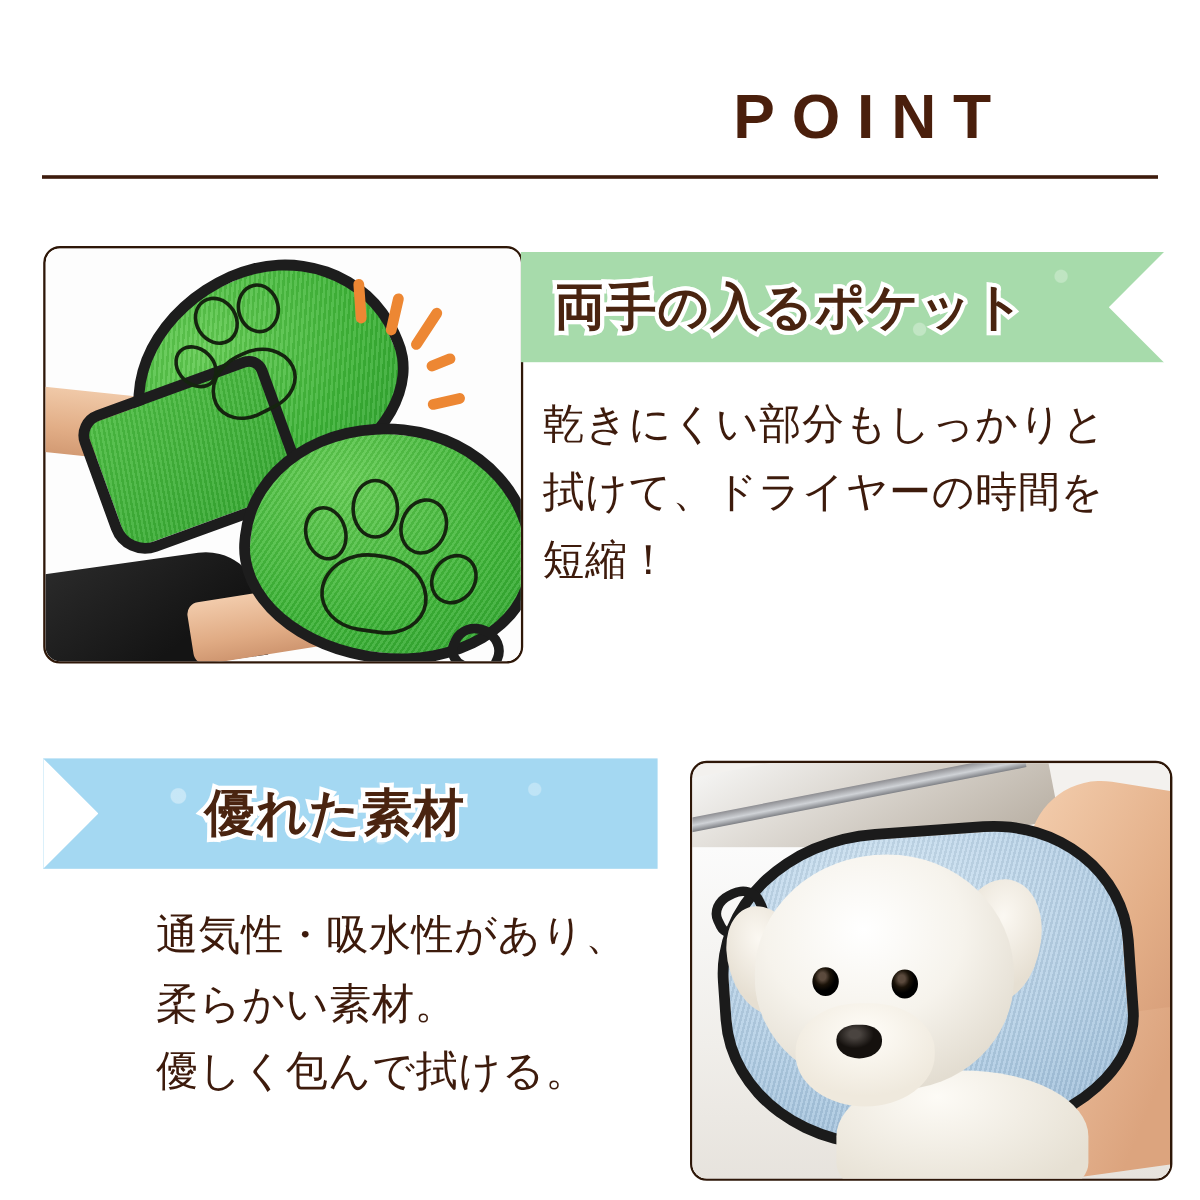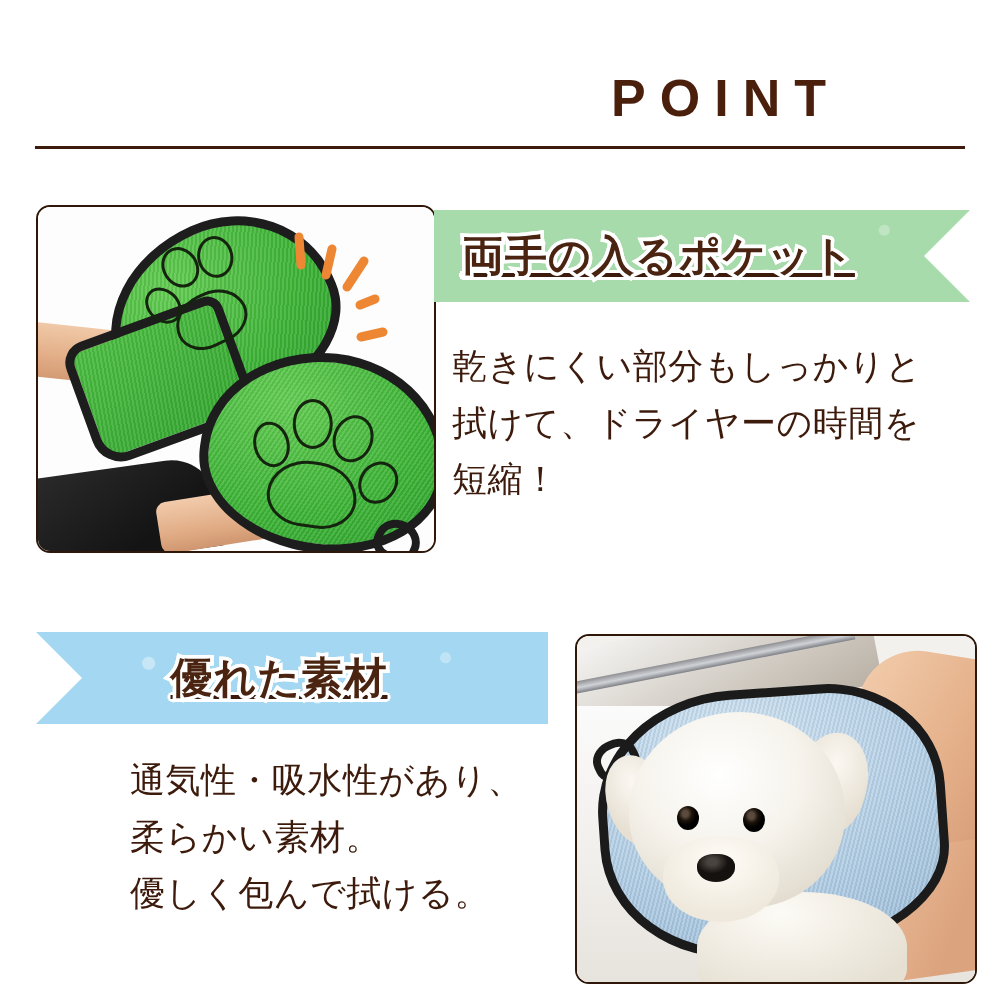--- a/index.html
+++ b/index.html
@@ -156,21 +156,20 @@
 
   
   #sparkle { position: absolute; left: 240px; top: 22px; width: 130px; height: 130px; z-index: 6; }
 
   
   .ribbon {
     position: absolute;
     display: flex;
     align-items: center;
     box-sizing: border-box;
-    text-decoration: underline;
   }
   .ribbon .ribbon-label {
     font-size: 42px;
     font-weight: bold;
     letter-spacing: 1px;
     color: #4a2410;
     -webkit-text-stroke: 7px #ffffff;
     paint-order: stroke fill;
     text-shadow:
       3px 0 0 #fff, -3px 0 0 #fff, 0 3px 0 #fff, 0 -3px 0 #fff,
@@ -215,21 +214,21 @@
 
   
   .body-copy {
     position: absolute;
     font-size: 35px;
     line-height: 1.62;
     color: #3d1b0c;
     letter-spacing: .5px;
     white-space: pre-line;
   }
-  #copy-pocket { left: 452px; top: 326px; width: 520px; margin-top: 12px; }
+  #copy-pocket { left: 452px; top: 326px; width: 520px; }
   #copy-material { left: 130px; top: 752px; width: 440px; }
 
   
   #photo-dog {
     left: 575px; top: 634px;
     width: 398px; height: 346px;
     z-index: 4;
   }
   .dog-scene { position: absolute; inset: 0; background: #f3f1ee; }
   .window-frame {

